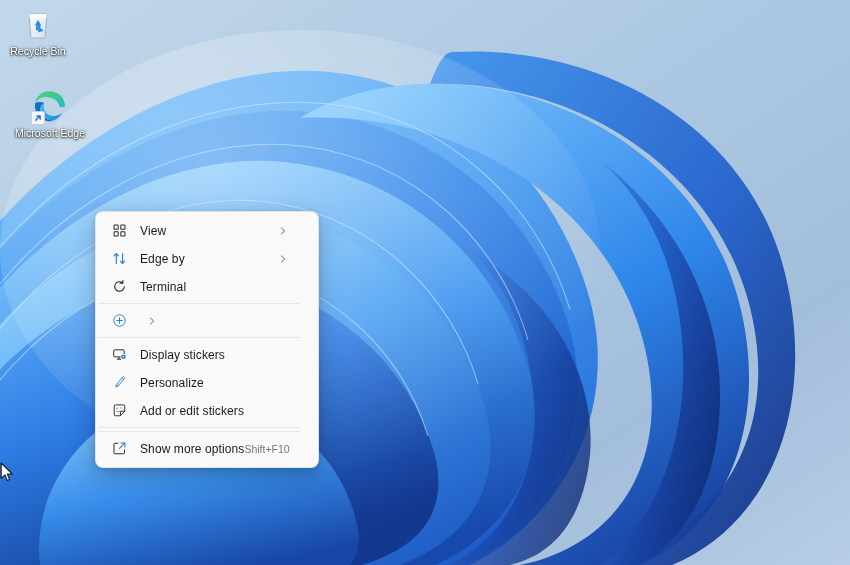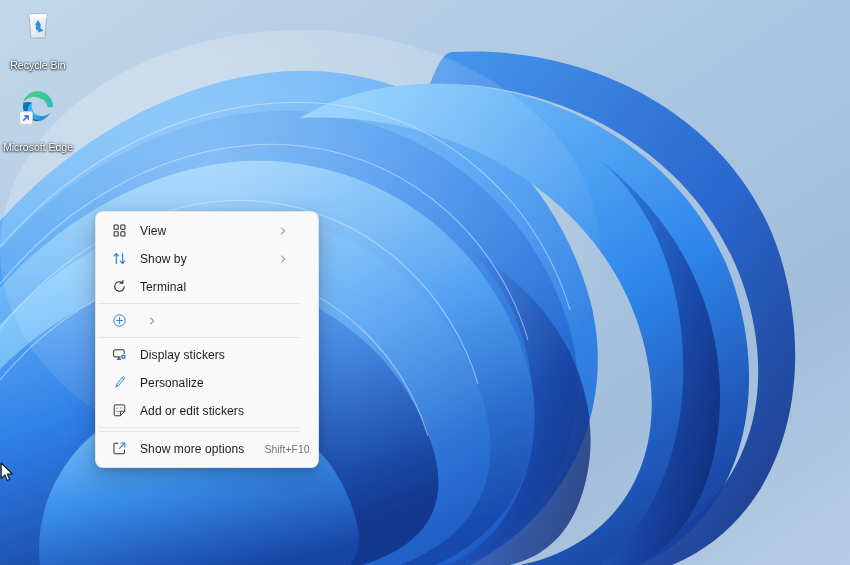--- a/index.html
+++ b/index.html
@@ -21,36 +21,36 @@
     width:850px; height:565px;
     display:block;
   }
 
   
   .desk-icon {
     position:absolute;
     width:76px;
     display:flex; flex-direction:column;
     align-items:center;
-    gap:17px;
+    gap:3px;
     cursor:default;
     user-select:none;
   }
   .desk-icon .glyph { width:36px; height:36px; position:relative; }
   .desk-icon .label {
     font-size:10.5px;
     line-height:12px;
     color:#ffffff;
     text-align:center;
     text-shadow:0 0 3px rgba(0,0,0,.85), 0 1px 2px rgba(0,0,0,.8);
     max-width:74px;
     word-wrap:break-word;
   }
   #icon-recycle { left:0px;  top:6px; }
-  #icon-edge    { left:0px;  top:88px; }
+  #icon-edge    { left:12px;  top:88px; }
 
   .shortcut-arrow {
     position:absolute;
     left:-1px; bottom:-1px;
     width:14px; height:14px;
     background:#f3f6fa;
     border:1px solid #c7d0da;
     border-radius:2px;
     display:flex; align-items:center; justify-content:center;
   }
@@ -86,21 +86,21 @@
   .mi-label {
     flex:1 1 auto;
     font-size:12px;
     color:#1b1b1b;
     letter-spacing:.1px;
     white-space:nowrap;
   }
   .mi-accel {
     font-size:10.5px;
     color:#767676;
-    margin-left:20px;
+    margin-left:0;
     white-space:nowrap;
   }
   .mi-chevron {
     width:12px; height:12px;
     flex:0 0 12px;
     display:flex; align-items:center; justify-content:center;
     margin-left:6px;
   }
   .menu-sep {
     height:1px;
@@ -309,21 +309,21 @@
       <span class="mi-icon">
         <svg viewBox="0 0 16 16" width="15" height="15">
           <g stroke="#1e7fd4" stroke-width="1.2" fill="none" stroke-linecap="round" stroke-linejoin="round">
             <path d="M4.6,13.2 L4.6,2.9"></path>
             <path d="M2.3,5.2 L4.6,2.8 L6.9,5.2"></path>
             <path d="M11.3,2.8 L11.3,13.1"></path>
             <path d="M9.0,10.8 L11.3,13.2 L13.6,10.8"></path>
           </g>
         </svg>
       </span>
-      <span class="mi-label">Show by</span>
+      <span class="mi-label">Edge by</span>
       <span class="mi-chevron">
         <svg viewBox="0 0 12 12" width="10" height="10">
           <path d="M4.2,2.4 L8.0,6 L4.2,9.6" fill="none" stroke="#5a5a5a" stroke-width="1.1" stroke-linecap="round" stroke-linejoin="round"></path>
         </svg>
       </span>
     </div>
 
     <div class="menu-item">
       <span class="mi-icon">
         <svg viewBox="0 0 16 16" width="15" height="15">

